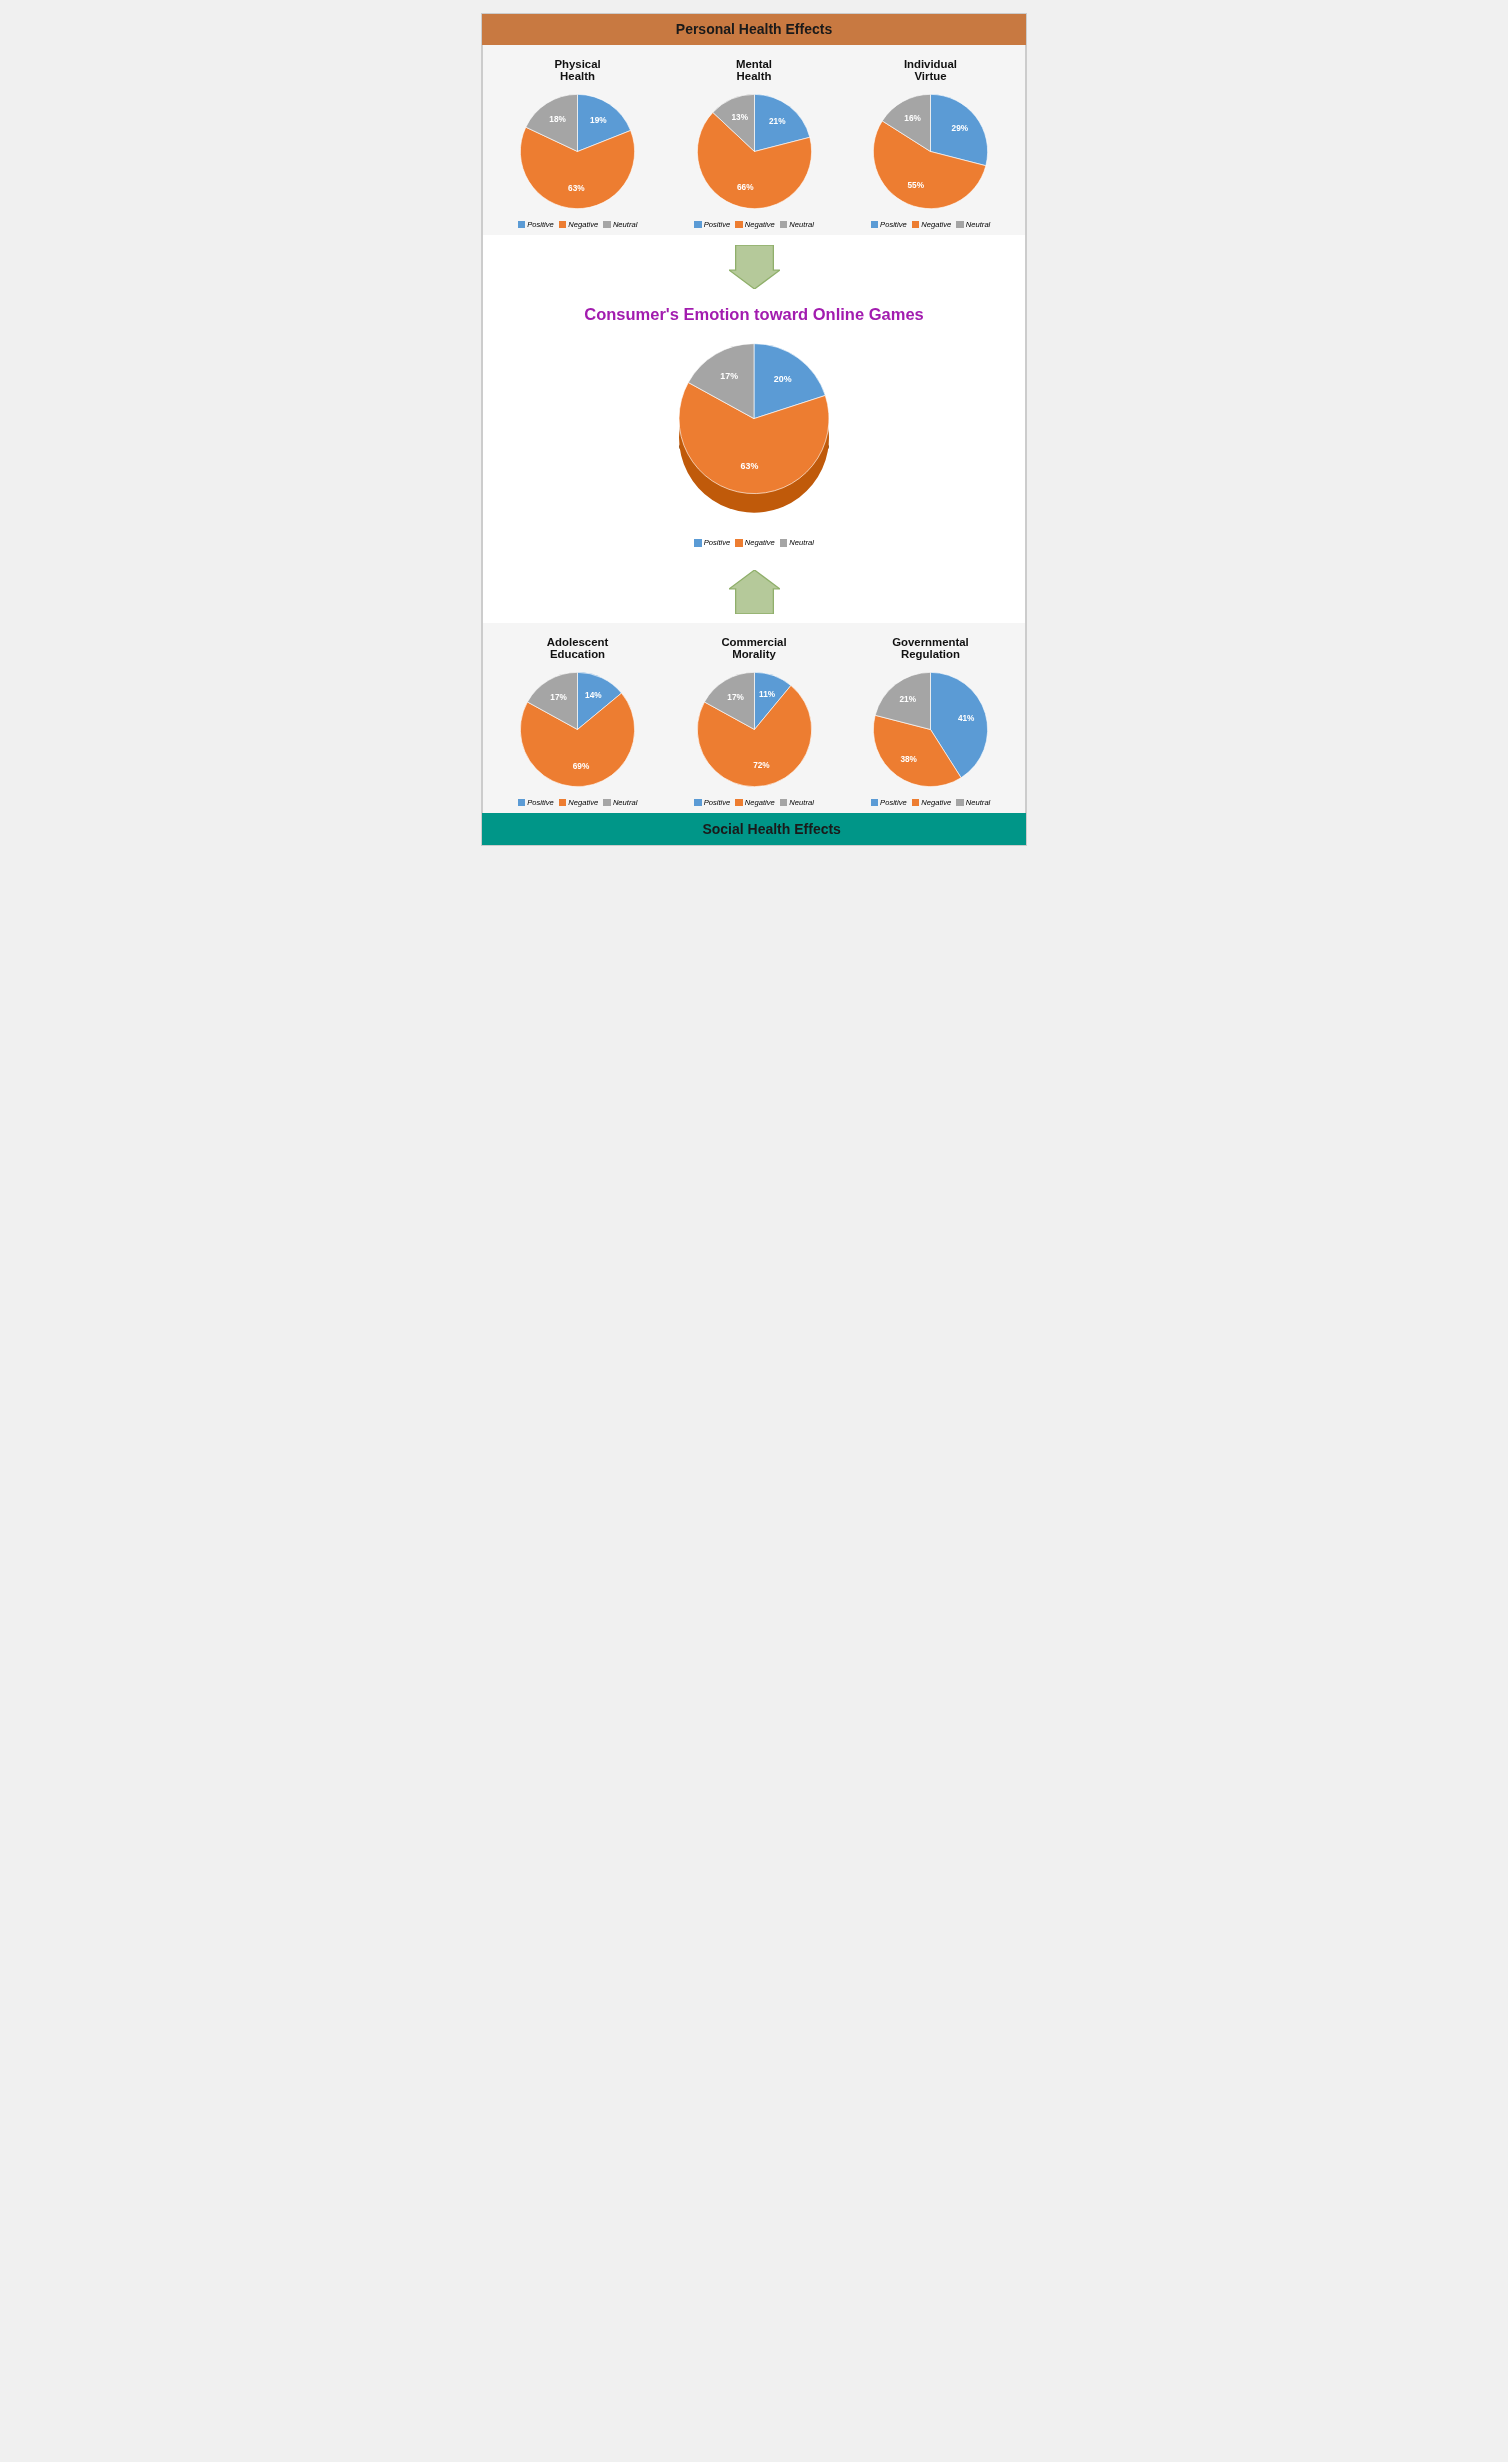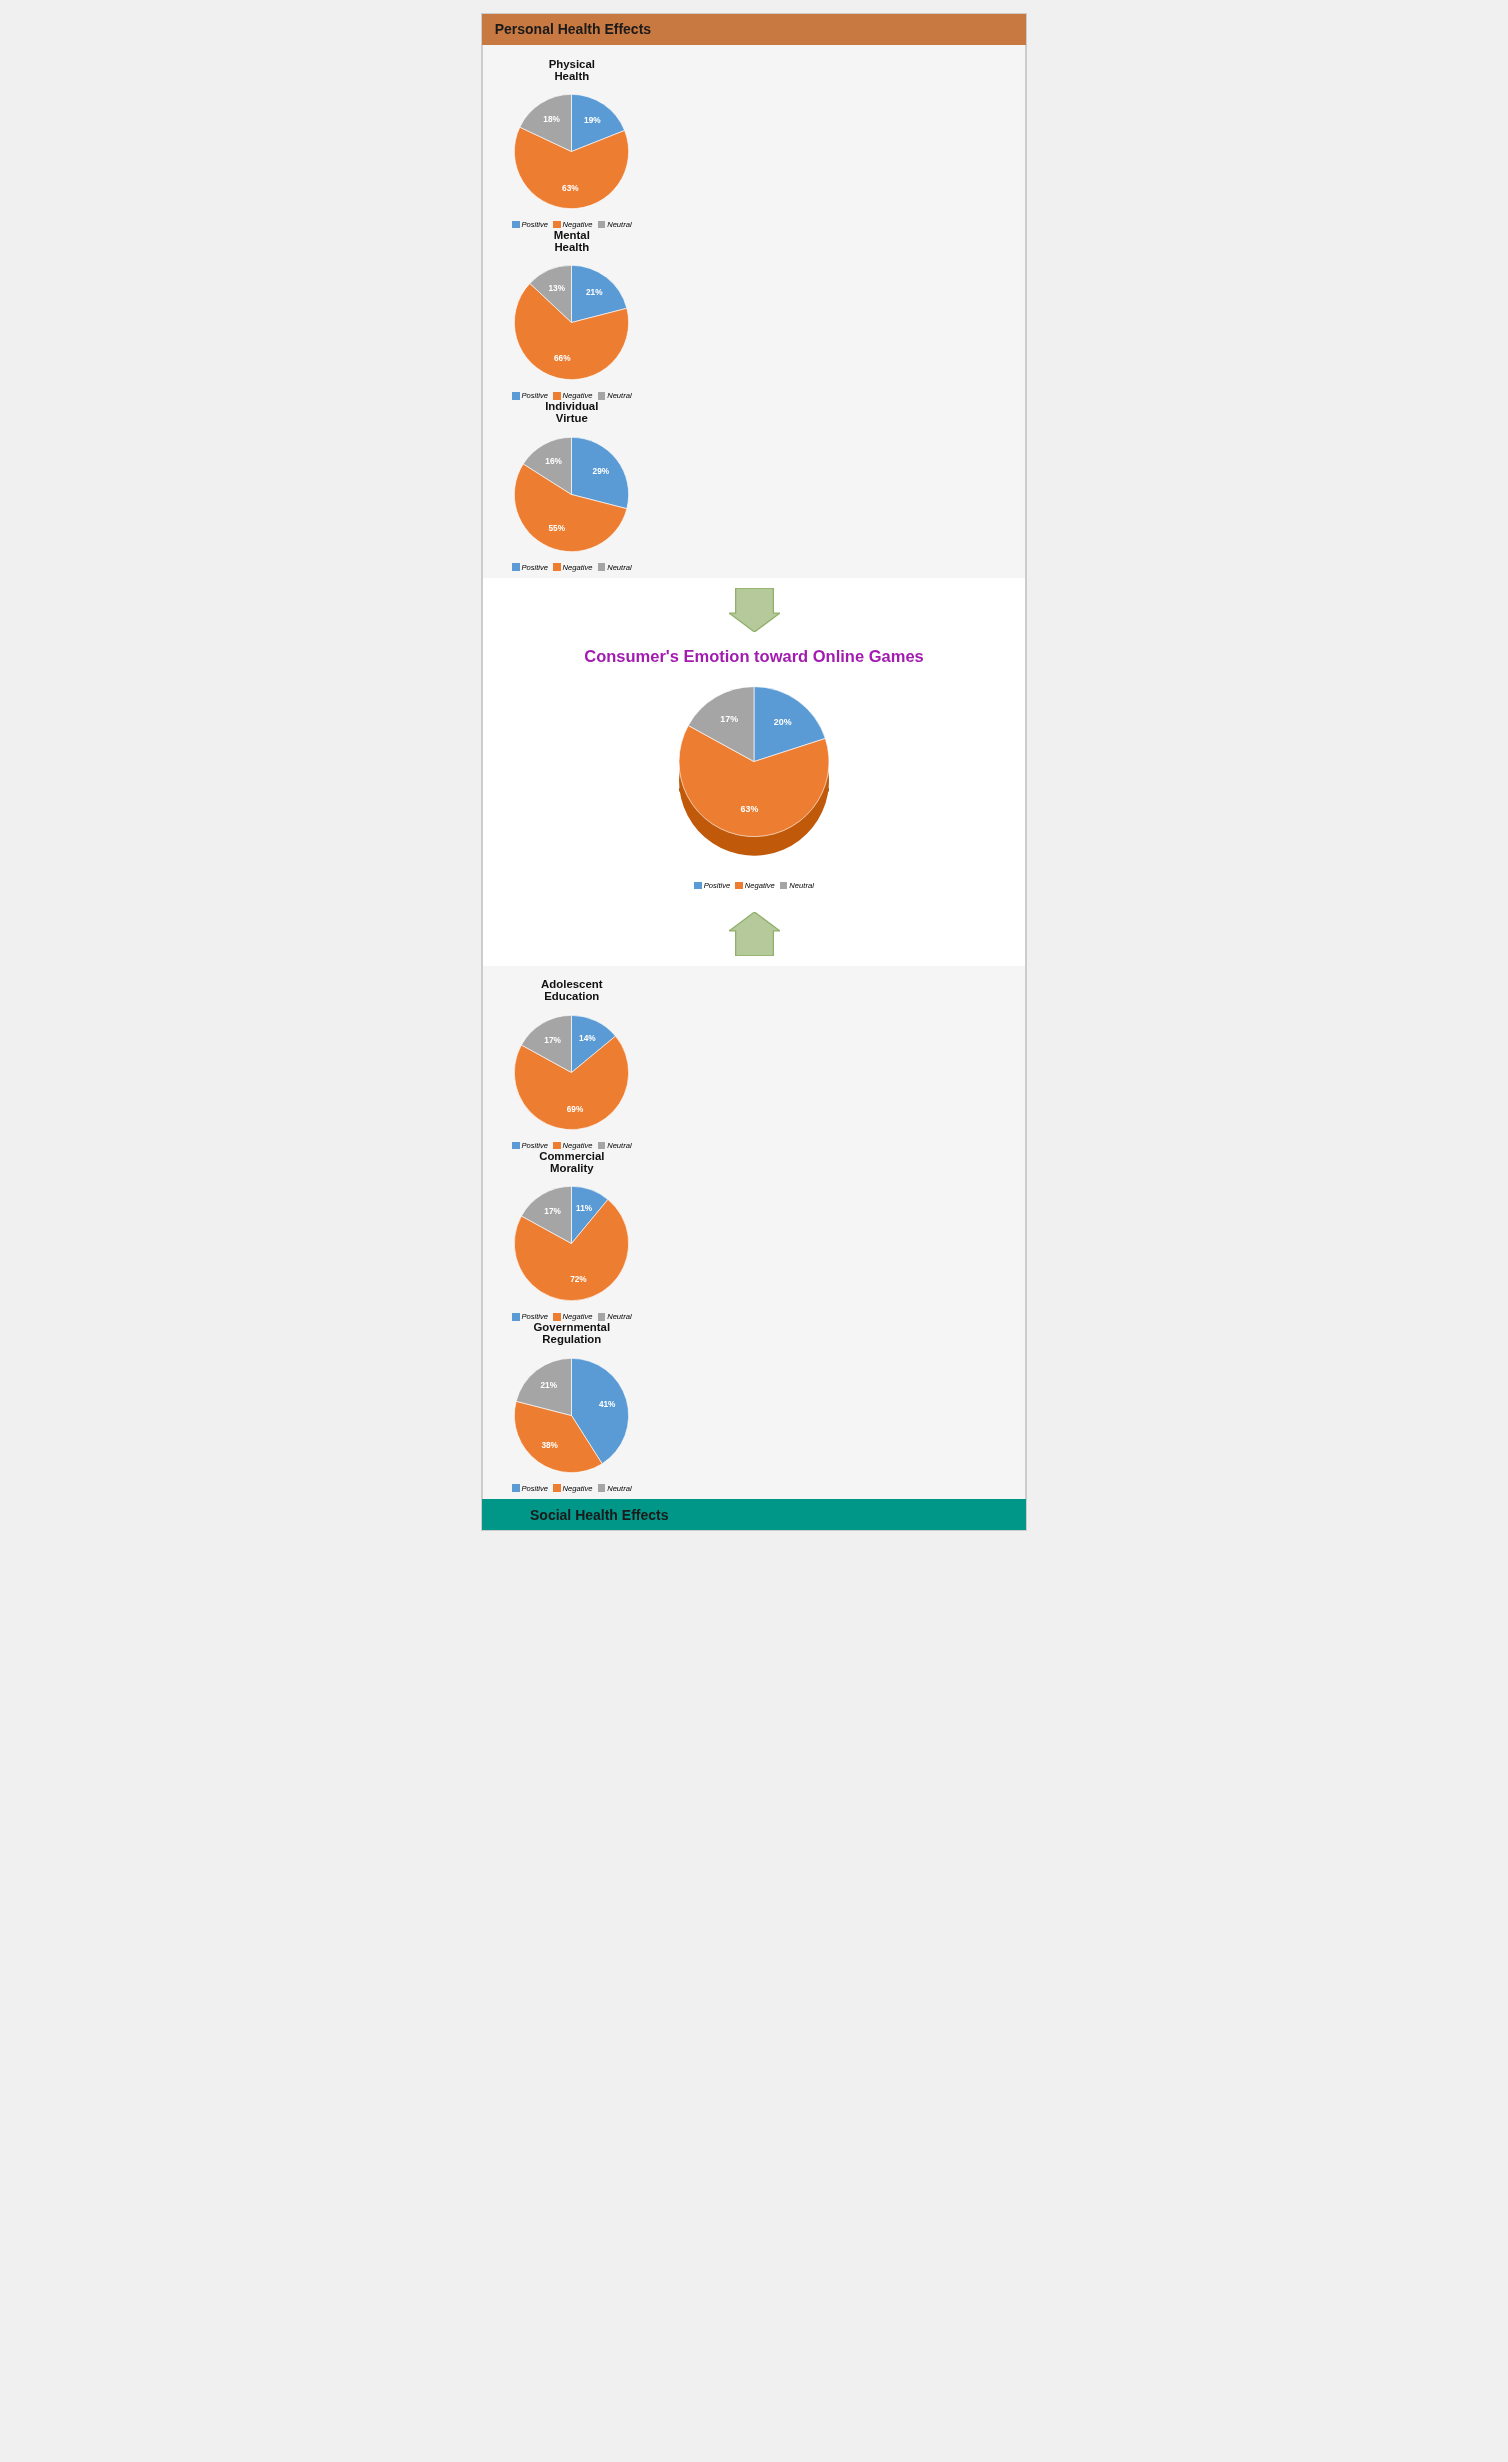--- a/index.html
+++ b/index.html
@@ -11,42 +11,41 @@
       align-items: flex-start;
       padding: 12.7px;
     }
     .main-container {
       background: white;
       width: 546px;
       border: 1.3px solid #ccc;
     }
     .section-header {
       padding: 7.6px 12.7px;
-      text-align: left;
+      text-align: center;
       font-size: 14px;
       font-weight: bold;
     }
     .personal-header {
       background: #c87941;
       color: #1a1a1a;
     }
     .social-header {
       background: #009688;
       color: #1a1a1a;
       padding-left: 48px;
     }
     .charts-row {
       display: flex;
       justify-content: space-around;
       align-items: flex-start;
       padding: 12.7px 6.3px 6.3px 6.3px;
       background: #f5f5f5;
       border-left: 1.3px solid #ccc;
       border-right: 1.3px solid #ccc;
-      flex-direction: column;
     }
     .chart-cell {
       display: flex;
       flex-direction: column;
       align-items: center;
       width: 165px;
     }
     .chart-title {
       font-size: 11.4px;
       font-weight: bold;

